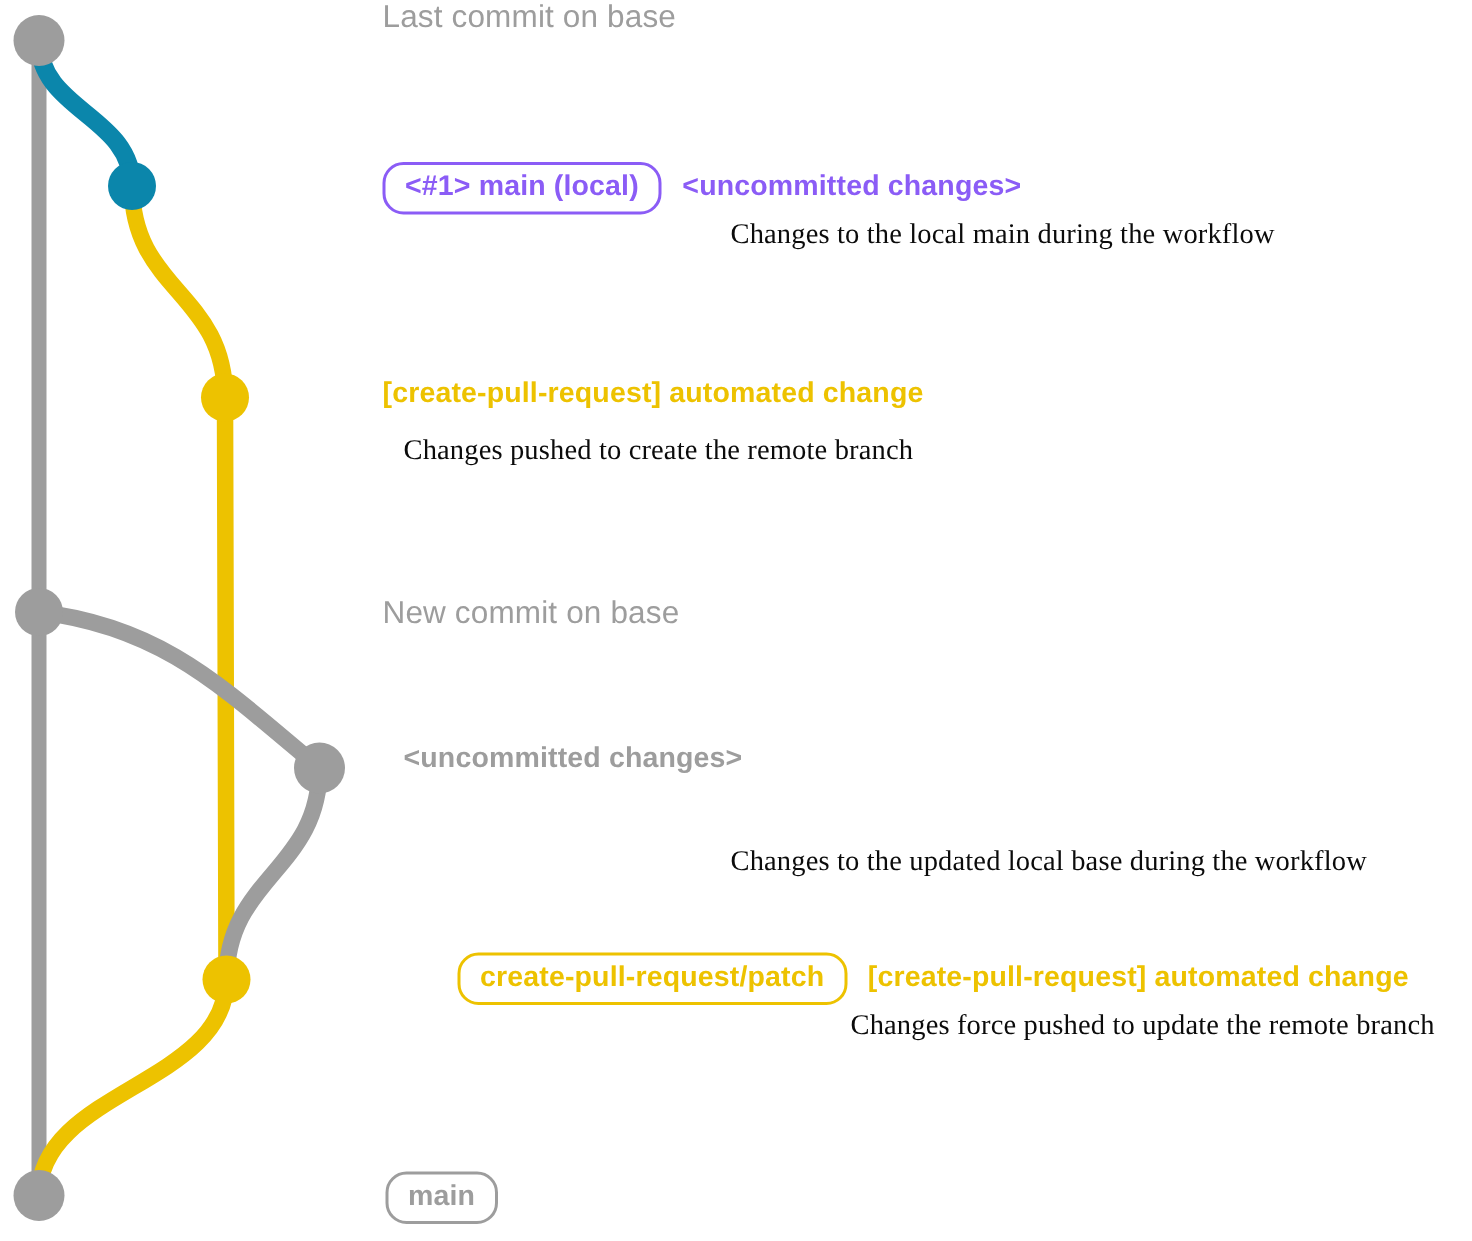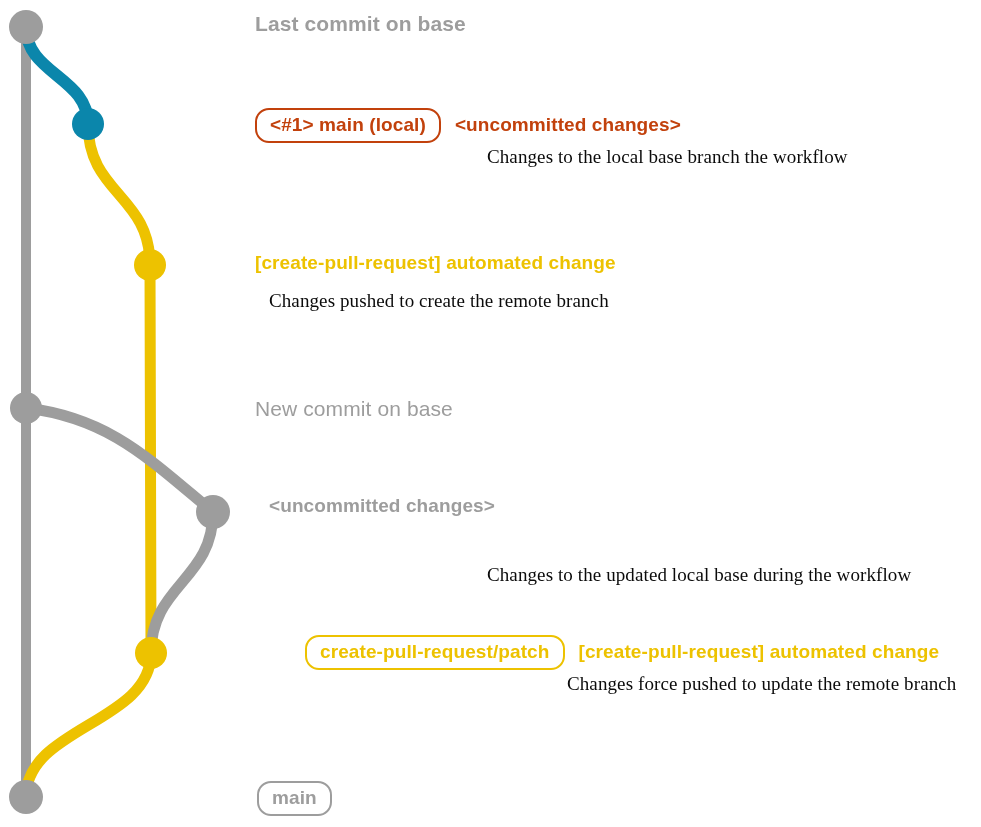--- a/index.html
+++ b/index.html
@@ -59,21 +59,21 @@
   }
 
   .plain-label {
     font-size: 21px;
     letter-spacing: 0.1px;
   }
 
   .gap { display: inline-block; width: 14px; }
 
   .c-gray   { color: #9d9d9d; }
-  .c-blue   { color: #c2410c; }
+  .c-blue   { color: #8b5cf6; }
   .c-yellow { color: #edc200; }
 </style>
 </head>
 <body>
 
 <svg id="graph" viewBox="0 0 981 827" width="981" height="827" xmlns="http://www.w3.org/2000/svg">
 
   <path d="M 26,27 L 26,797" stroke="#9d9d9d" stroke-width="10" fill="none" stroke-linecap="round"></path>
 
   <path d="M 26,27 C 26,74 88,77 88,124" stroke="#0b86ab" stroke-width="12" fill="none" stroke-linecap="round"></path>
@@ -90,30 +90,30 @@
 
   <circle cx="26" cy="27" r="17" fill="#9d9d9d"></circle>
   <circle cx="88" cy="124" r="16" fill="#0b86ab"></circle>
   <circle cx="150" cy="265" r="16" fill="#edc200"></circle>
   <circle cx="26" cy="408" r="16" fill="#9d9d9d"></circle>
   <circle cx="213" cy="512" r="17" fill="#9d9d9d"></circle>
   <circle cx="151" cy="653" r="16" fill="#edc200"></circle>
   <circle cx="26" cy="797" r="17" fill="#9d9d9d"></circle>
 </svg>
 
-<div class="row" style="left:255px; top:12px;font-weight:bold;">
+<div class="row" style="left:255px; top:0;">
   <span class="plain-label c-gray">Last commit on base</span>
 </div>
 
 <div class="row" style="left:255px; top:108px;">
   <span class="badge c-blue">&lt;#1&gt; main (local)</span>
   <span class="gap"></span>
   <span class="headline bold c-blue">&lt;uncommitted changes&gt;</span>
 </div>
-<div class="desc" style="left:487px; top:146px;">Changes to the local base branch the workflow</div>
+<div class="desc" style="left:487px; top:146px;">Changes to the local main during the workflow</div>
 
 <div class="row" style="left:255px; top:253px;">
   <span class="headline bold c-yellow">[create-pull-request] automated change</span>
 </div>
 <div class="desc" style="left:269px; top:290px;">Changes pushed to create the remote branch</div>
 
 <div class="row" style="left:255px; top:397px;">
   <span class="plain-label c-gray">New commit on base</span>
 </div>
 

